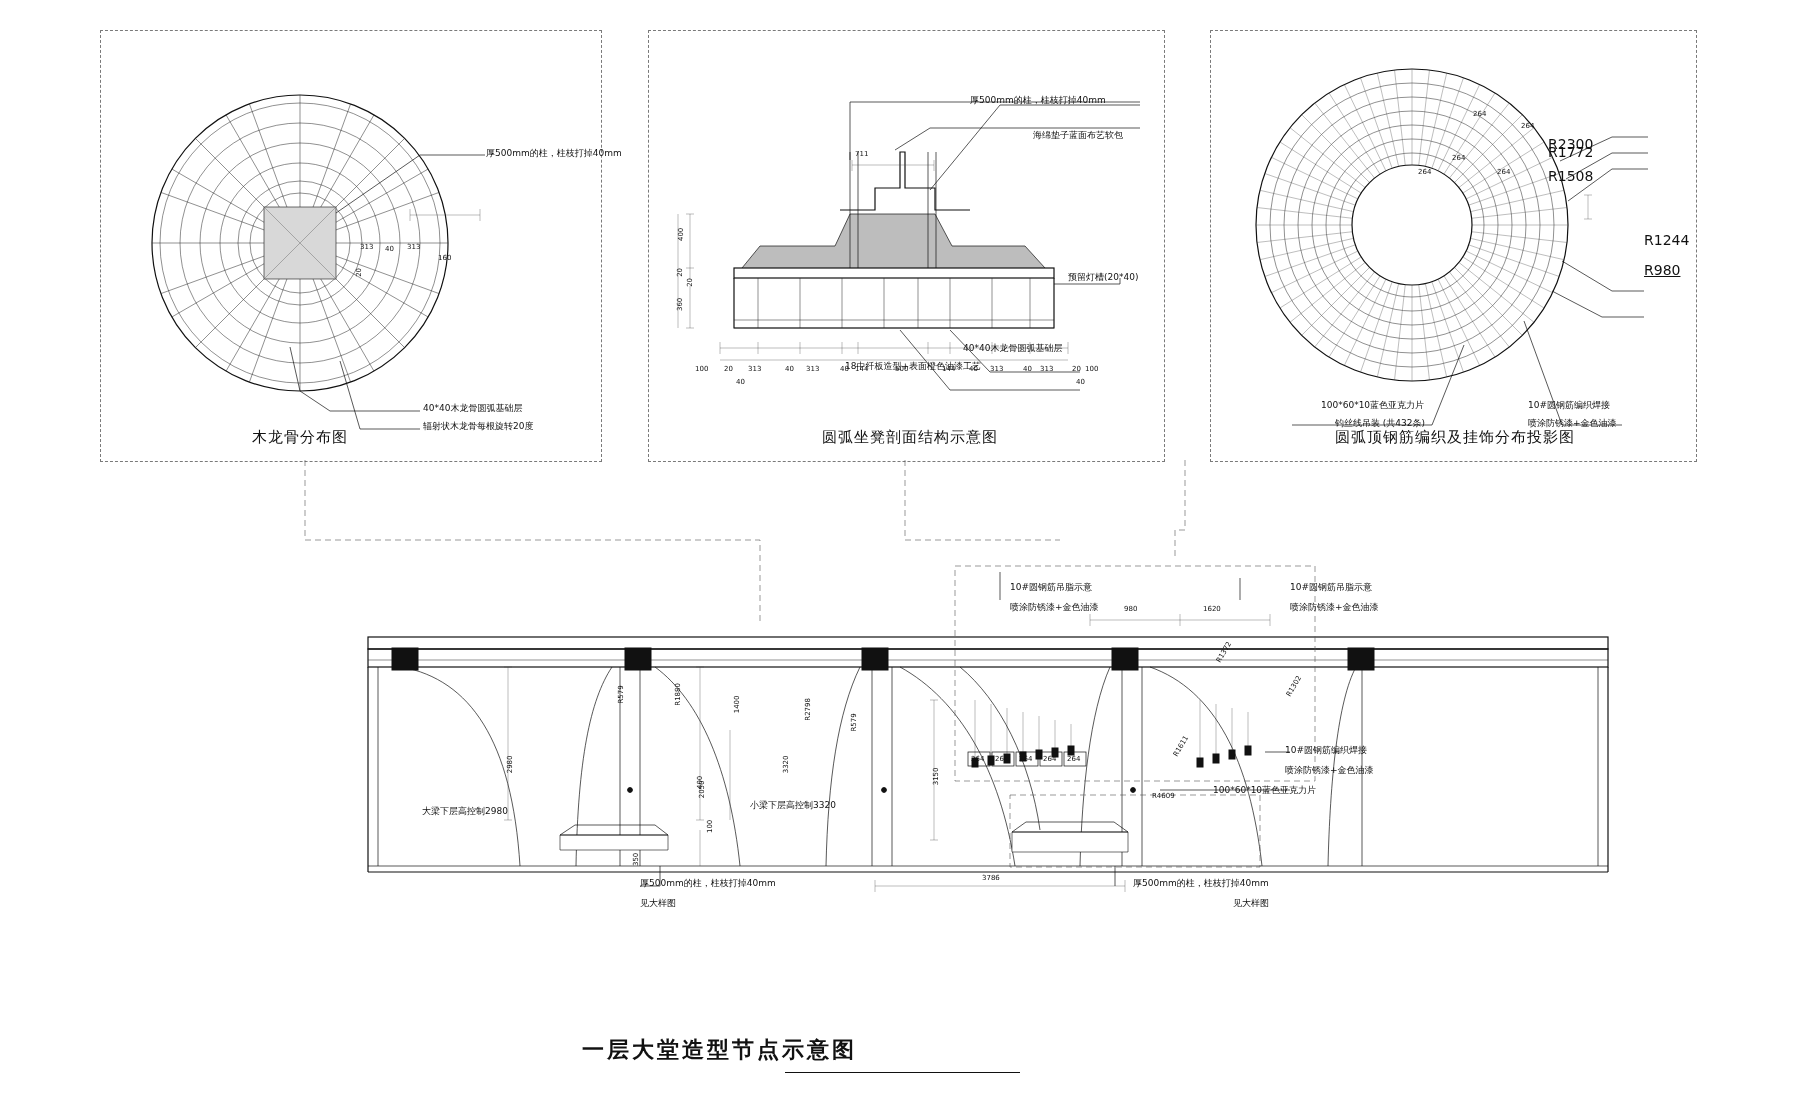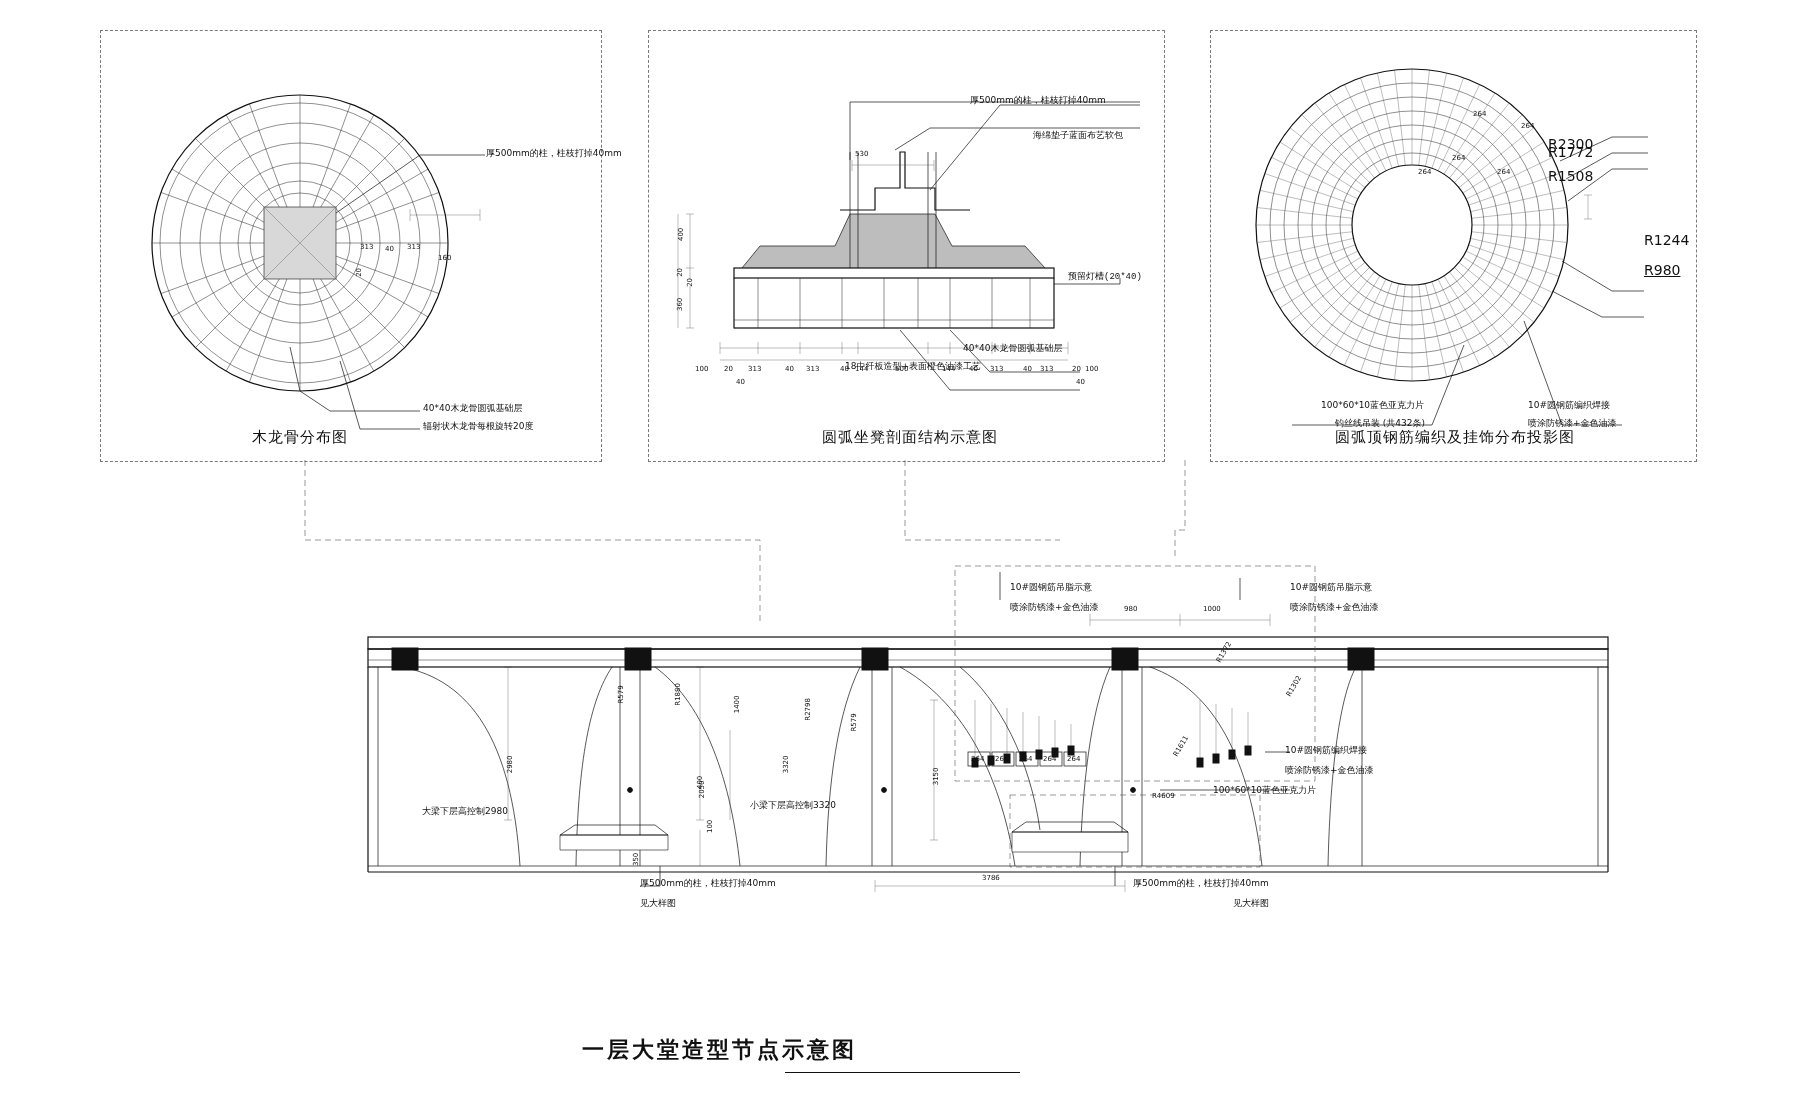--- a/index.html
+++ b/index.html
@@ -151,25 +151,25 @@
 
       <path class="ln" d="M 354,284 L 420,284 L 420,278"></path>
 
       <path class="ln" d="M 250,330 L 290,372 L 380,372"></path>
       <path class="ln" d="M 200,330 L 250,390 L 380,390"></path>
     </g>
   </svg>
 
   <div class="lbl" style="left:970px;top:95px;">厚500mm的柱，柱枝打掉40mm</div>
   <div class="lbl" style="left:1033px;top:130px;">海绵垫子蓝面布艺软包</div>
-  <div class="lbl" style="left:1068px;top:272px;font-family:Liberation Mono, monospace;">预留灯槽(20*40)</div>
+  <div class="lbl" style="left:1068px;top:272px;">预留灯槽(20*40)</div>
   <div class="lbl" style="left:963px;top:343px;">40*40木龙骨圆弧基础层</div>
   <div class="lbl" style="left:845px;top:361px;">18中纤板造型+表面橙色油漆工艺</div>
 
-  <div class="lbl xs" style="left:855px;top:150px;">530</div>
+  <div class="lbl xs" style="left:855px;top:150px;">711</div>
   <div class="lbl xs" style="left:675px;top:230px;transform:rotate(-90deg);">400</div>
   <div class="lbl xs" style="left:676px;top:268px;transform:rotate(-90deg);">20</div>
   <div class="lbl xs" style="left:686px;top:278px;transform:rotate(-90deg);">20</div>
   <div class="lbl xs" style="left:674px;top:300px;transform:rotate(-90deg);">360</div>
 
   <div class="lbl xs" style="left:695px;top:365px;">100</div>
   <div class="lbl xs" style="left:724px;top:365px;">20</div>
   <div class="lbl xs" style="left:748px;top:365px;">313</div>
   <div class="lbl xs" style="left:785px;top:365px;">40</div>
   <div class="lbl xs" style="left:806px;top:365px;">313</div>
@@ -439,21 +439,21 @@
 
   <div class="lbl xs" style="left:501px;top:760px;transform:rotate(-90deg);">2980</div>
   <div class="lbl xs" style="left:777px;top:760px;transform:rotate(-90deg);">3320</div>
   <div class="lbl xs" style="left:927px;top:772px;transform:rotate(-90deg);">3150</div>
   <div class="lbl xs" style="left:693px;top:785px;transform:rotate(-90deg);">2050</div>
   <div class="lbl xs" style="left:694px;top:778px;transform:rotate(-90deg);">400</div>
   <div class="lbl xs" style="left:704px;top:822px;transform:rotate(-90deg);">100</div>
   <div class="lbl xs" style="left:630px;top:855px;transform:rotate(-90deg);">350</div>
   <div class="lbl xs" style="left:728px;top:700px;transform:rotate(-90deg);">1400</div>
   <div class="lbl xs" style="left:1124px;top:605px;">980</div>
-  <div class="lbl xs" style="left:1203px;top:605px;">1000</div>
+  <div class="lbl xs" style="left:1203px;top:605px;">1620</div>
   <div class="lbl xs" style="left:982px;top:874px;">3786</div>
   <div class="lbl xs" style="left:612px;top:690px;transform:rotate(-90deg);">R579</div>
   <div class="lbl xs" style="left:667px;top:690px;transform:rotate(-90deg);">R1880</div>
   <div class="lbl xs" style="left:797px;top:705px;transform:rotate(-90deg);">R2798</div>
   <div class="lbl xs" style="left:845px;top:718px;transform:rotate(-90deg);">R579</div>
   <div class="lbl xs" style="left:1170px;top:742px;transform:rotate(-60deg);">R1611</div>
   <div class="lbl xs" style="left:1152px;top:792px;">R4609</div>
   <div class="lbl xs" style="left:1283px;top:682px;transform:rotate(-60deg);">R1302</div>
   <div class="lbl xs" style="left:1213px;top:648px;transform:rotate(-60deg);">R1372</div>
   <div class="lbl xs" style="left:971px;top:755px;">264</div>

